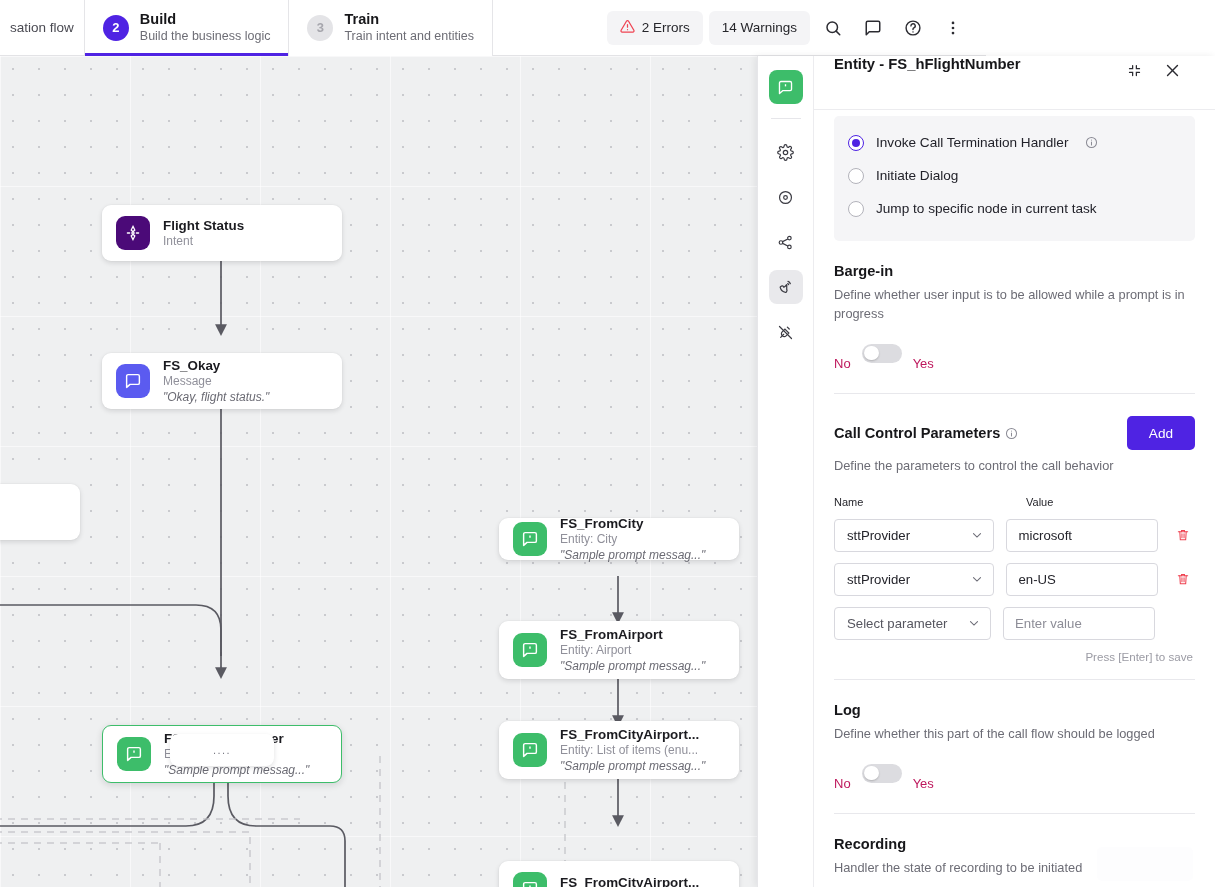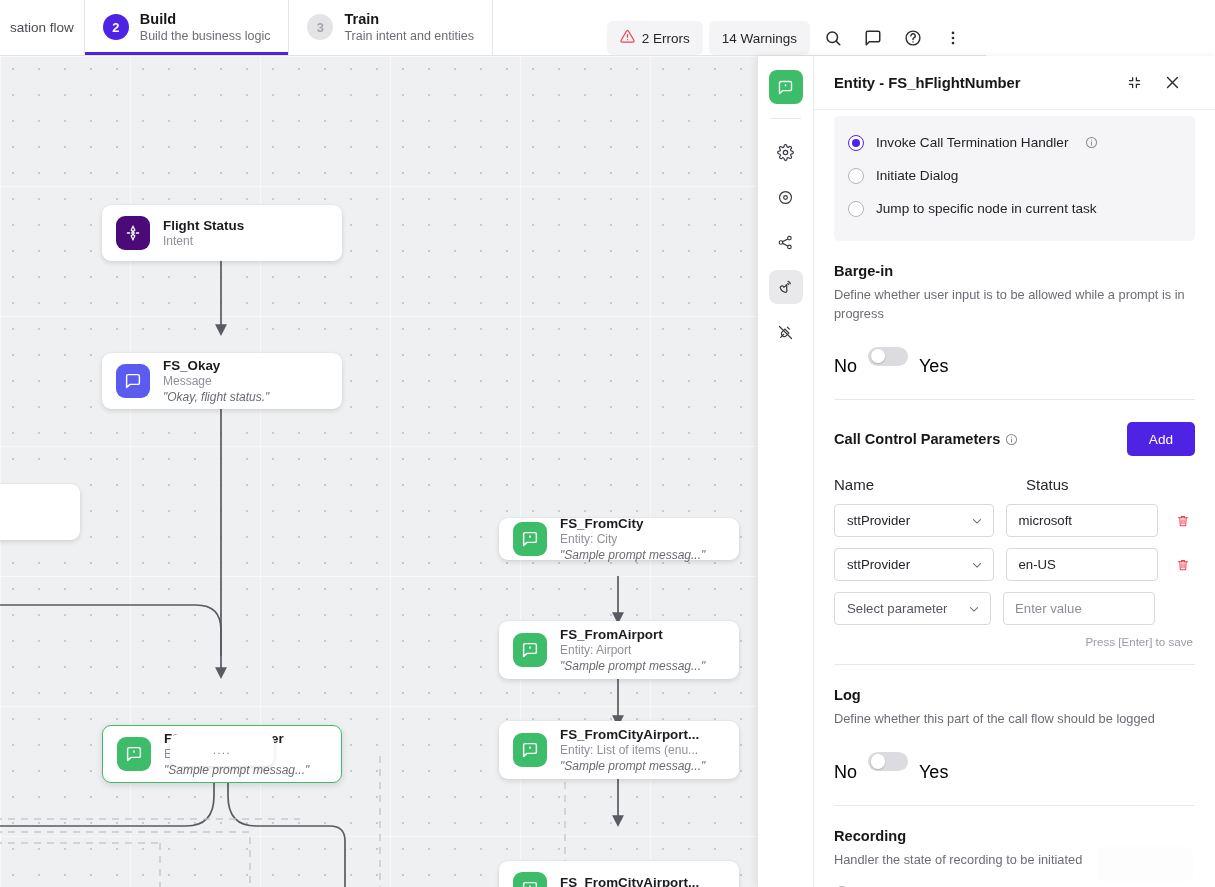--- a/index.html
+++ b/index.html
@@ -12,21 +12,21 @@
     color: #1b1b1f;
     -webkit-font-smoothing: antialiased;
   }
   .app { position: relative; width: 1215px; height: 887px; }
 
   
   .topbar {
     position: absolute; left: 0; top: 0; width: 986px; height: 56px;
     background: #ffffff;
     border-bottom: 1px solid #e3e3e6;
-    display: flex; align-items: flex-end;
+    display: flex; align-items: center;
   }
   .steps { display: flex; align-items: stretch; height: 56px; }
   .step {
     display: flex; align-items: center; gap: 11px;
     padding: 0 18px; height: 56px;
     border-right: 1px solid #e5e5e8;
     position: relative; cursor: pointer;
     background: #fff;
   }
   .step.active { border-left: 1px solid #e5e5e8; }
@@ -123,21 +123,21 @@
     width: 34px; height: 34px; border-radius: 8px; margin-bottom: 11px;
     display: flex; align-items: center; justify-content: center;
     cursor: pointer; color: #3a3a42;
   }
   .rail-btn.green { background: #3dbd6a; color: #fff; }
   .rail-btn.act { background: #e9e9ec; }
   .rail-sep { width: 30px; height: 1px; background: #e6e6ea; margin: 3px 0 16px; }
 
   .panel-main { flex: 1; display: flex; flex-direction: column; min-width: 0; }
   .panel-head {
-    height: 54px; flex: none; display: flex; align-items: center;
+    height: 54px; flex: none; display: flex; align-items: flex-start;
     padding: 0 29px 0 20px; border-bottom: 1px solid #ececef;
   }
   .panel-title { font-size: 14.8px; font-weight: bold; color: #17171a; }
   .panel-head-acts { margin-left: auto; display: flex; align-items: center; gap: 10px; }
   .head-ico { width: 28px; height: 28px; display:flex; align-items:center; justify-content:center; cursor:pointer; color:#2b2b31;}
 
   .panel-scroll { flex: 1; overflow: hidden; padding: 0 20px; }
 
   .radio-group { background: #f5f5f7; border-radius: 5px; padding: 10px 14px 16px; margin-top: 6px; }
   .radio-row { display: flex; align-items: center; gap: 12px; height: 33px; cursor: pointer; }
@@ -153,41 +153,41 @@
 
   .sect { padding-top: 22px; }
   .sect-hr { height: 1px; background: #e8e8ec; margin-top: 22px; }
   .sect-h {
     font-size: 14.6px; font-weight: bold; color: #17171a;
     display: flex; align-items: center;
   }
   .sect-d { font-size: 12.8px; color: #6c6c75; line-height: 1.45; margin-top: 7px; max-width: 365px; }
 
   .toggle-row { display: flex; align-items: center; gap: 11px; margin-top: 12px; }
-  .toggle-lbl { font-size: 18px; color: #000000; margin-top: 21px; }
+  .toggle-lbl { font-size: 13px; color: #be185d; margin-top: 21px; }
   .switch {
     width: 40px; height: 19px; border-radius: 12px; background: #dcdce0;
     position: relative; cursor: pointer; flex: none;
   }
   .switch .knob {
     position: absolute; top: 2.2px; left: 2.5px;
     width: 14.5px; height: 14.5px; border-radius: 50%; background: #fff;
     box-shadow: 0 1px 2px rgba(0,0,0,.2);
   }
 
   .ccp-head { display: flex; align-items: center; }
   .btn-add {
     margin-left: auto; background: #4f23e3; color: #fff;
     border: none; border-radius: 5px; height: 34px; padding: 0 22px;
     font-size: 13.6px; font-family: inherit; cursor: pointer;
   }
 
   .tbl { margin-top: 20px; }
   .tbl-hdr { display: flex; gap: 12px; }
-  .tbl-hdr > div { font-size: 15px; color: #26262c; }
+  .tbl-hdr > div { font-size: 11px; color: #26262c; }
   .col-name { width: 180px; flex: none; }
   .col-val { width: 152px; flex: none; }
   .col-del { width: 28px; flex: none; }
   .tbl-row { display: flex; gap: 12px; align-items: center; margin-top: 11px; }
   .sel-box {
     width: 180px; height: 33px; border: 1px solid #d8d8de; border-radius: 4px;
     background: #fff; display: flex; align-items: center; padding: 0 9px 0 12px;
     font-size: 13.2px; color: #24242b; cursor: pointer;
   }
   .sel-box.ph { color: #56565f; }
@@ -536,25 +536,26 @@
             <div class="sect-h">Call Control Parameters</div>
             <span class="info-ico">
               <svg width="13" height="13" viewBox="0 0 24 24" fill="none" stroke="currentColor" stroke-width="1.9" stroke-linecap="round">
                 <circle cx="12" cy="12" r="9.3"></circle>
                   <line x1="12" y1="11" x2="12" y2="16.5"></line>
                   <line x1="12" y1="7.6" x2="12.01" y2="7.6"></line>
               </svg>
             </span>
             <button class="btn-add">Add</button>
           </div>
+          <div class="sect-d">Define the parameters to control the call behavior</div>
 
           <div class="tbl">
             <div class="tbl-hdr">
               <div class="col-name">Name</div>
-              <div class="col-val">Status</div>
+              <div class="col-val">Value</div>
               <div class="col-del"></div>
             </div>
 
             <div class="tbl-row">
               <div class="sel-box">
                 <span>sttProvider</span>
                 <span class="chev">
                   <svg width="14" height="14" viewBox="0 0 24 24" fill="none" stroke="currentColor" stroke-width="1.9" stroke-linecap="round">
                       <path d="M6 9.5 12 15.5 18 9.5"></path>
                     </svg>

